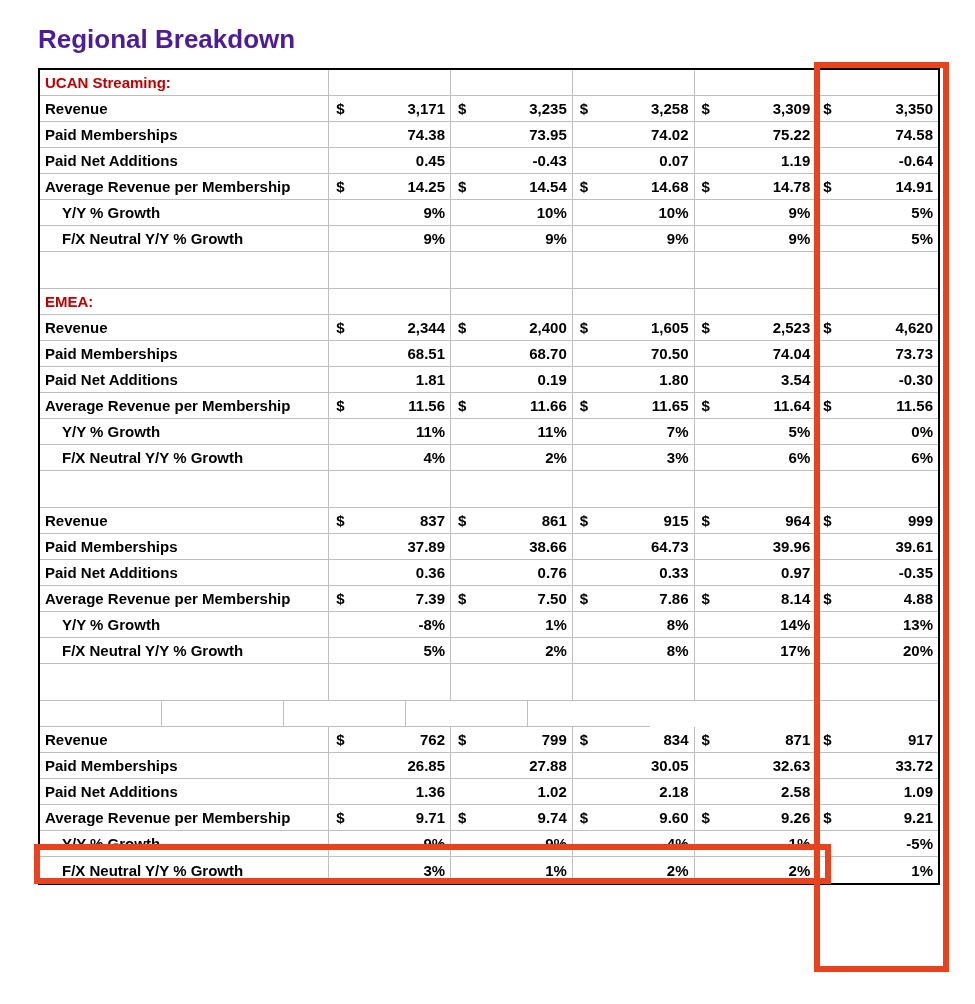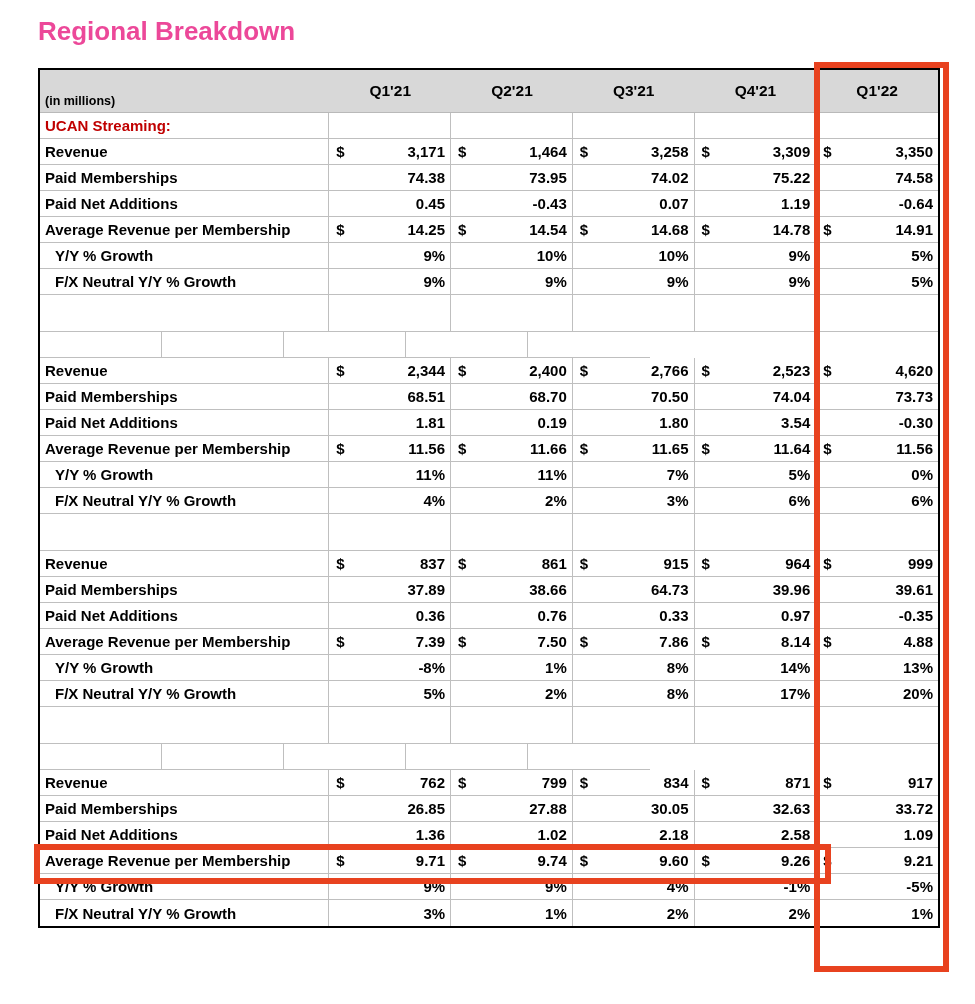--- a/index.html
+++ b/index.html
@@ -5,24 +5,24 @@
   * { margin: 0; padding: 0; box-sizing: border-box; }
   html, body { background: #ffffff; }
   body {
     width: 975px; height: 1004px;
     font-family: "Liberation Sans", sans-serif;
     position: relative;
     overflow: hidden;
   }
   .page-title {
     position: absolute;
-    left: 38px; top: 16px;
+    left: 38px; top: 24px;
     font-size: 26px;
     font-weight: 800;
-    color: #ec4899;
+    color: #4c1d95;
     letter-spacing: 0px;
   }
   .table-wrap {
     position: absolute;
     left: 38px; top: 68px;
     width: 902px;
     border: 2px solid #000000;
     background: #ffffff;
   }
   .header-row {
@@ -64,21 +64,21 @@
   .row:last-child .cell { border-bottom: none; }
   .cell.label {
     width: 290px;
     display: flex;
     align-items: center;
     padding-left: 5px;
     font-size: 15px;
     font-weight: 700;
     color: #000;
   }
-  .cell.label.indent { padding-left: 15px; }
+  .cell.label.indent { padding-left: 22px; }
   .cell.label.section { color: #c00000; }
   .cell.data {
     width: 122px;
     display: flex;
     align-items: center;
     justify-content: flex-end;
     padding: 0 5px 0 7px;
     font-size: 15px;
     font-weight: 700;
     color: #000;
@@ -102,46 +102,38 @@
     width: 797px; height: 40px;
     border-width: 6px;
   }
 </style>
 </head>
 <body>
 
 <h1 class="page-title">Regional Breakdown</h1>
 
 <div class="table-wrap">
-  <div class="header-row">
-    <div class="header-unit">(in millions)</div>
-  <div class="header-q">Q1'21</div>
-      <div class="header-q">Q2'21</div>
-      <div class="header-q">Q3'21</div>
-      <div class="header-q">Q4'21</div>
-      <div class="header-q">Q1'22</div>
-    </div>
   <div id="table-body">
       <div class="row">
         <div class="cell label section">UCAN Streaming:</div>
         <div class="cell data"></div>
         <div class="cell data"></div>
         <div class="cell data"></div>
         <div class="cell data"></div>
         <div class="cell data"></div>
       </div>
       <div class="row">
         <div class="cell label">Revenue</div>
         <div class="cell data dollar">
           <span>$</span>
           <span>3,171</span>
         </div>
         <div class="cell data dollar">
           <span>$</span>
-          <span>1,464</span>
+          <span>3,235</span>
         </div>
         <div class="cell data dollar">
           <span>$</span>
           <span>3,258</span>
         </div>
         <div class="cell data dollar">
           <span>$</span>
           <span>3,309</span>
         </div>
         <div class="cell data dollar">
@@ -206,39 +198,40 @@
       </div>
       <div class="row blank">
         <div class="cell label"></div>
         <div class="cell data"></div>
         <div class="cell data"></div>
         <div class="cell data"></div>
         <div class="cell data"></div>
         <div class="cell data"></div>
       </div>
       <div class="row">
+        <div class="cell label section">EMEA:</div>
         <div class="cell data"></div>
         <div class="cell data"></div>
         <div class="cell data"></div>
         <div class="cell data"></div>
         <div class="cell data"></div>
       </div>
       <div class="row">
         <div class="cell label">Revenue</div>
         <div class="cell data dollar">
           <span>$</span>
           <span>2,344</span>
         </div>
         <div class="cell data dollar">
           <span>$</span>
           <span>2,400</span>
         </div>
         <div class="cell data dollar">
           <span>$</span>
-          <span>2,766</span>
+          <span>1,605</span>
         </div>
         <div class="cell data dollar">
           <span>$</span>
           <span>2,523</span>
         </div>
         <div class="cell data dollar">
           <span>$</span>
           <span>4,620</span>
         </div>
       </div>

